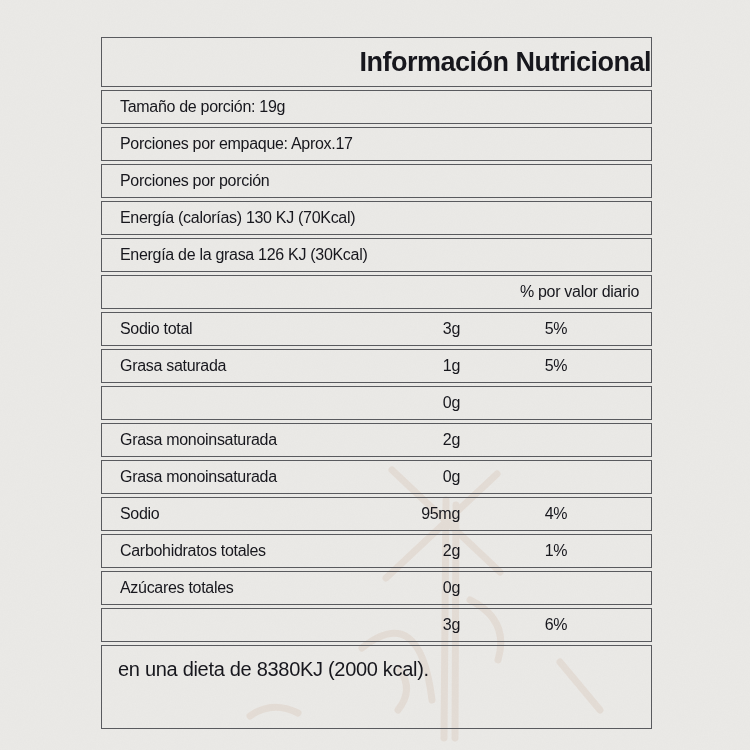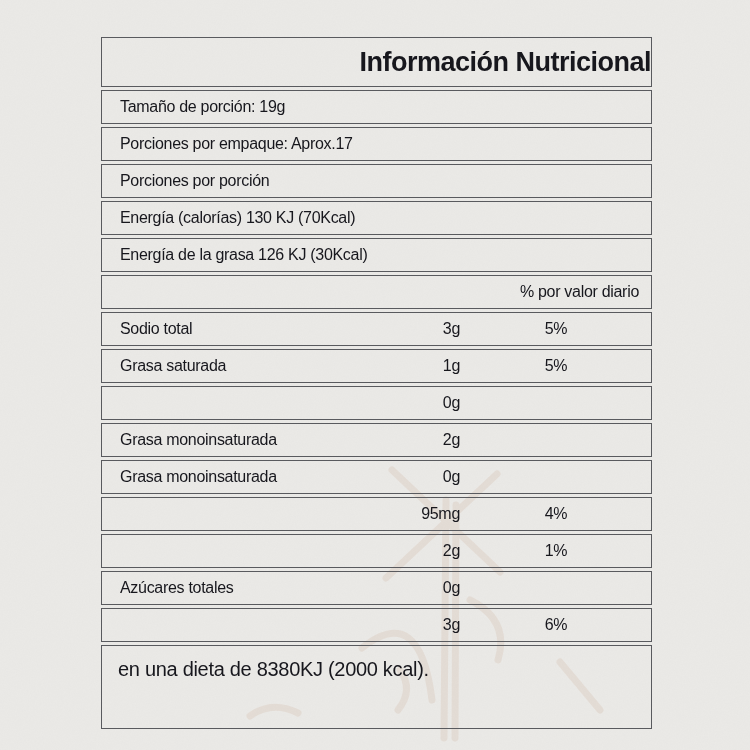--- a/index.html
+++ b/index.html
@@ -119,24 +119,26 @@
     <span class="c-label">Grasa monoinsaturada</span>
     <span class="c-amount">2g</span>
     <span class="c-dv"></span>
   </div>
   <div class="row">
     <span class="c-label">Grasa monoinsaturada</span>
     <span class="c-amount">0g</span>
     <span class="c-dv"></span>
   </div>
   <div class="row">
+    <span class="c-label">Sodio</span>
     <span class="c-amount">95mg</span>
     <span class="c-dv">4%</span>
   </div>
   <div class="row">
+    <span class="c-label">Carbohidratos totales</span>
     <span class="c-amount">2g</span>
     <span class="c-dv">1%</span>
   </div>
   <div class="row">
     <span class="c-label">Azúcares totales</span>
     <span class="c-amount">0g</span>
     <span class="c-dv"></span>
   </div>
   <div class="row">
     <span class="c-amount">3g</span>

